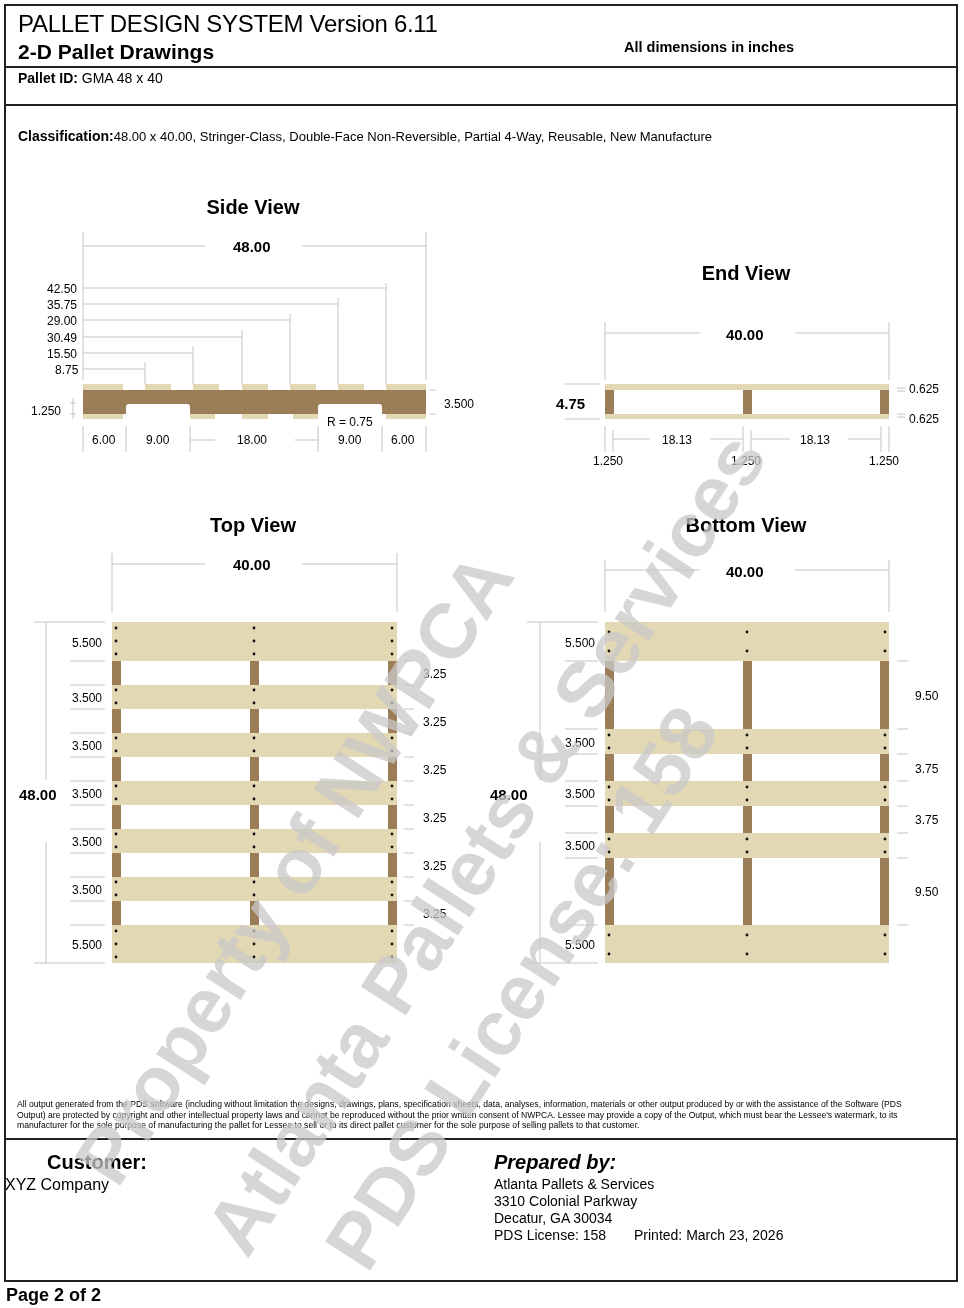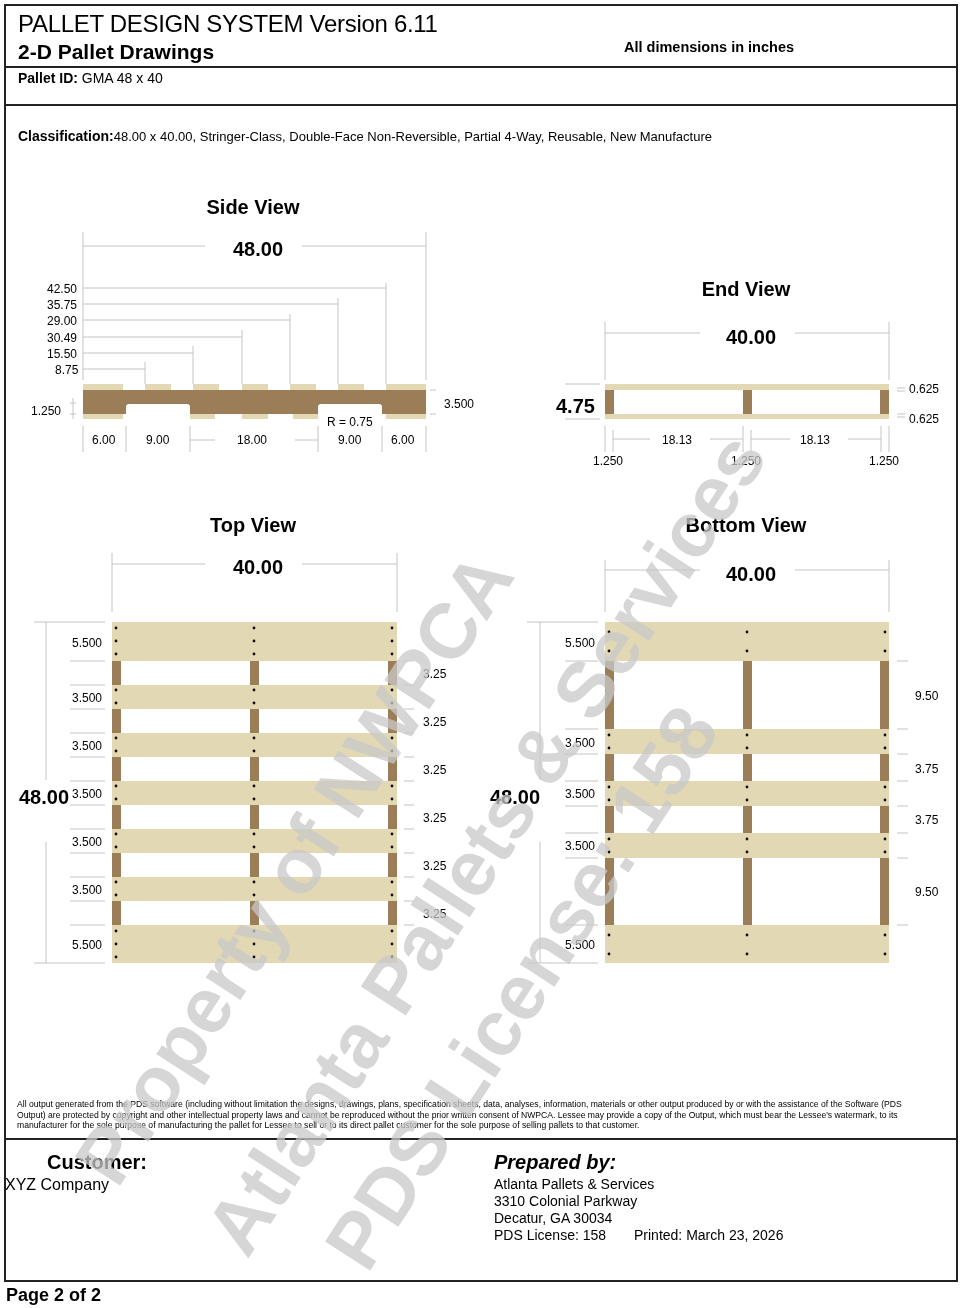--- a/index.html
+++ b/index.html
@@ -8,21 +8,21 @@
   .hline{position:absolute;left:4px;width:954px;height:2px;background:#222;}
   .abs{position:absolute;}
   .t-title{left:18px;top:10px;font-size:24px;font-weight:normal;letter-spacing:-0.3px;}
   .t-sub{left:18px;top:40px;font-size:21px;font-weight:bold;}
   .t-dims{left:624px;top:39px;font-size:14.5px;font-weight:bold;text-align:right;}
   .meta1{left:18px;top:70px;font-size:14px;}
   .meta2{left:18px;top:88px;font-size:13px;margin-top:40px;}
   .meta b{font-weight:bold;}
   .vtitle{font-size:20px;font-weight:bold;transform:translateX(-50%);white-space:nowrap;}
   .dim{font-size:12px;white-space:nowrap;}
-  .dimb{font-size:20px;font-weight:bold;white-space:nowrap;}
+  .dimb{font-size:15px;font-weight:bold;white-space:nowrap;}
   .legal{left:17px;top:1099px;width:900px;font-size:8.6px;line-height:10.5px;}
   .cust-h{left:18px;top:1151px;font-size:20px;font-weight:bold;margin-left:29px;}
   .cust-v{left:5px;top:1176px;font-size:16px;}
   .prep-h{left:494px;top:1151px;font-size:20px;font-weight:bold;font-style:italic;}
   .prep-l{left:494px;font-size:14px;white-space:nowrap;}
   .page{left:6px;top:1285px;font-size:18px;font-weight:bold;}
   svg{position:absolute;left:0;top:0;}
   .wm{position:absolute;font-size:78px;font-weight:bold;color:#c9c9c9;opacity:0.75;white-space:nowrap;transform-origin:left center;}
 </style>
 </head>
@@ -304,21 +304,21 @@
 <div class="abs dim" style="left:55px;top:363px">8.75</div>
 <div class="abs dim" style="left:31px;top:404px">1.250</div>
 <div class="abs dim" style="left:444px;top:397px">3.500</div>
 <div class="abs dim" style="left:327px;top:415px">R = 0.75</div>
 <div class="abs dim" style="left:92px;top:433px">6.00</div>
 <div class="abs dim" style="left:146px;top:433px">9.00</div>
 <div class="abs dim" style="left:237px;top:433px">18.00</div>
 <div class="abs dim" style="left:338px;top:433px">9.00</div>
 <div class="abs dim" style="left:391px;top:433px">6.00</div>
 
-<div class="abs vtitle" style="left:746px;top:278px">End View</div>
+<div class="abs vtitle" style="left:746px;top:262px">End View</div>
 <div class="abs dimb" style="left:726px;top:326px">40.00</div>
 <div class="abs dimb" style="left:556px;top:395px">4.75</div>
 <div class="abs dim" style="left:909px;top:382px">0.625</div>
 <div class="abs dim" style="left:909px;top:412px">0.625</div>
 <div class="abs dim" style="left:662px;top:433px">18.13</div>
 <div class="abs dim" style="left:800px;top:433px">18.13</div>
 <div class="abs dim" style="left:593px;top:454px">1.250</div>
 <div class="abs dim" style="left:731px;top:454px">1.250</div>
 <div class="abs dim" style="left:869px;top:454px">1.250</div>
 

